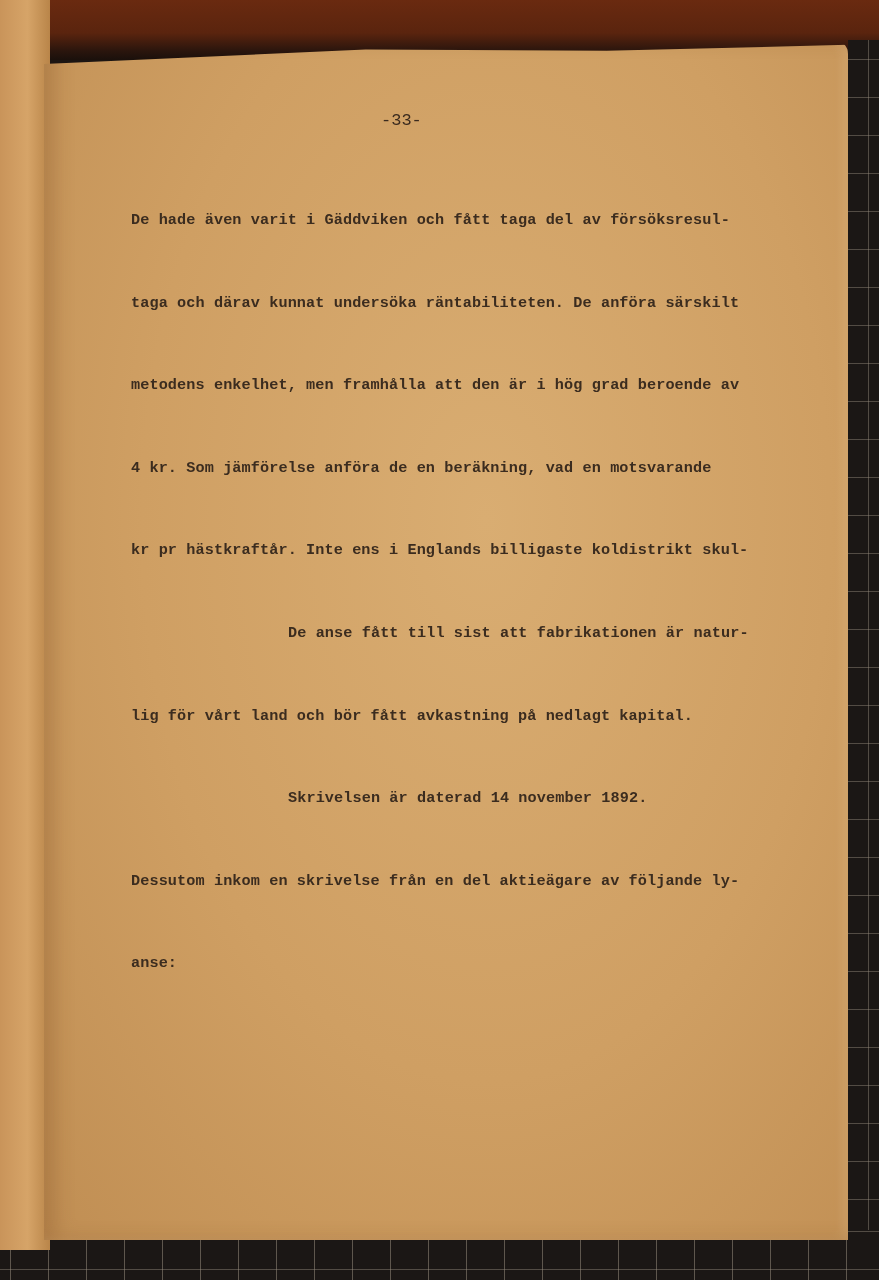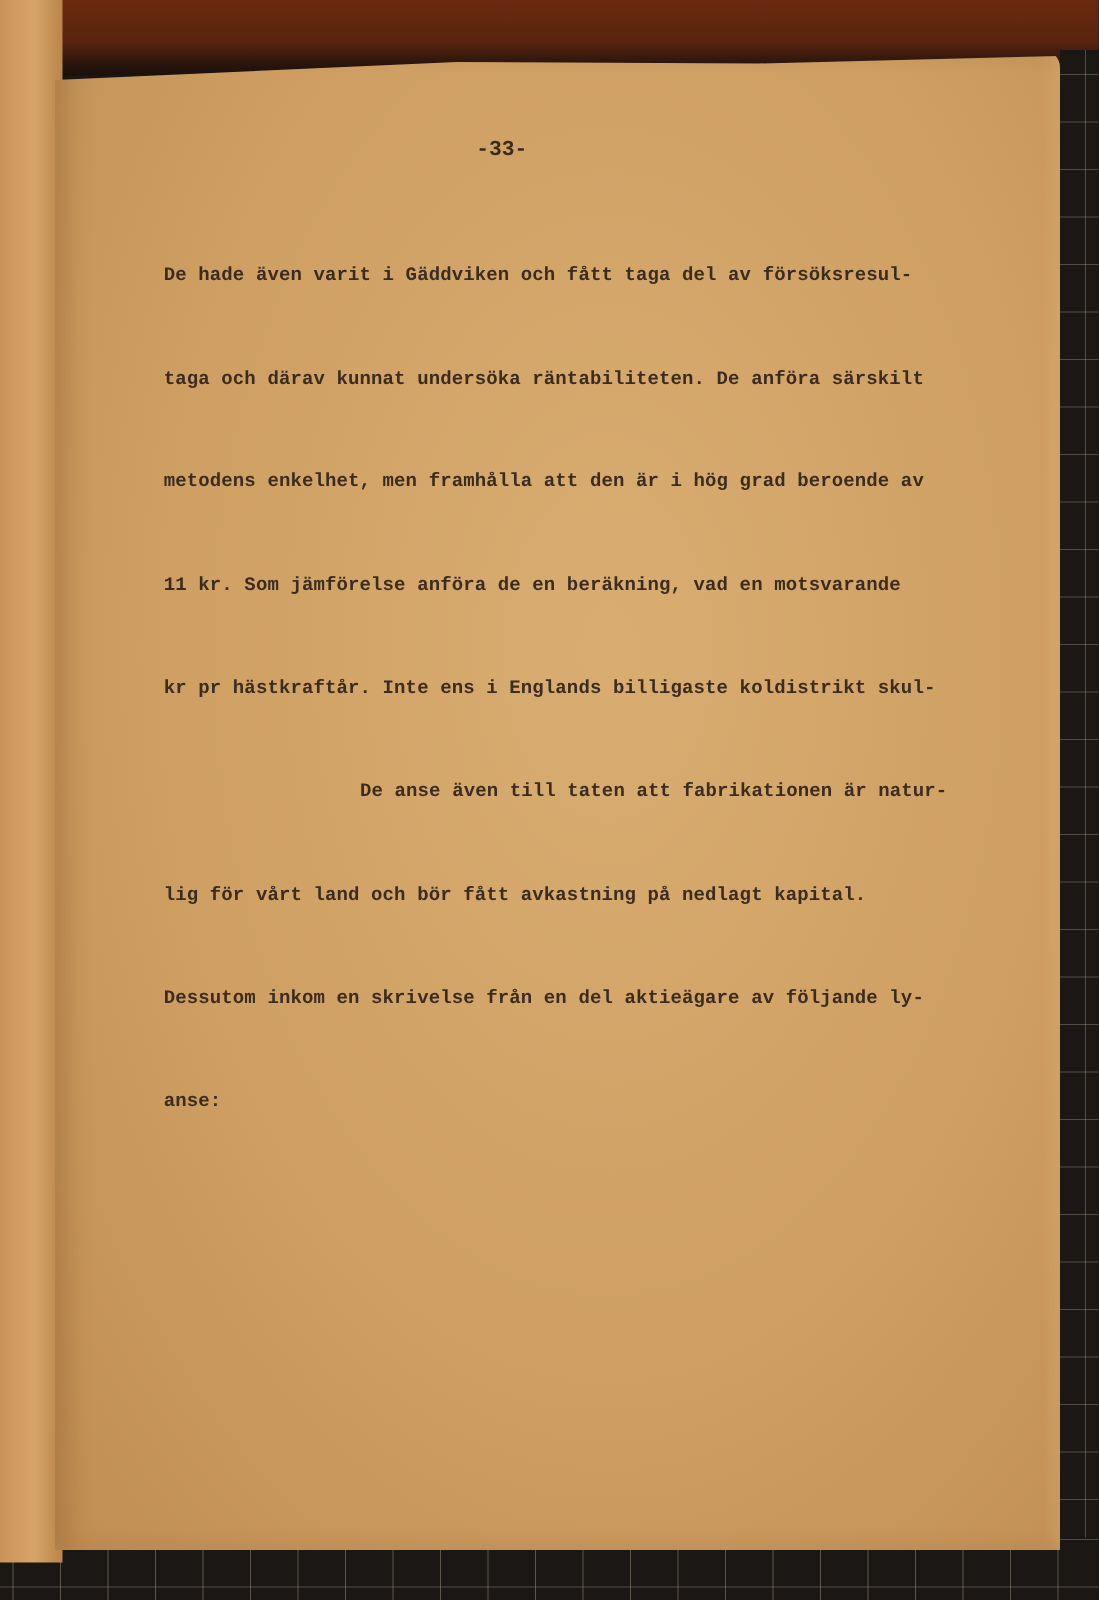--- a/index.html
+++ b/index.html
@@ -42,21 +42,21 @@
     position: absolute; left: 44px; top: 40px; width: 804px; height: 1200px;
     background:
       radial-gradient(ellipse at 55% 40%, #d9ad72 0%, #cf9f63 55%, #c08e53 100%);
     border-top-left-radius: 6px 14px;
     border-top-right-radius: 14px;
     box-shadow: inset 12px 0 18px rgba(120,70,30,0.25), inset -6px 0 10px rgba(255,230,190,0.15);
     clip-path: polygon(0 2%, 40% 0.8%, 70% 0.9%, 100% 0.4%, 100% 100%, 0 100%);
   }
   .page-number {
     position: absolute; left: 381px; top: 111px;
-    font-size: 17px; font-weight: bold; color: #3a2a1e; letter-spacing: 0;
+    font-size: 17px; font-weight: normal; color: #3a2a1e; letter-spacing: 0;
   }
   .text {
     position: absolute; left: 131px; top: 152px; width: 720px;
     color: #3b2c1f;
     font-size: 15.2px;
     font-weight: bold;
     line-height: 27.5px;
     letter-spacing: 0.1px;
     white-space: pre;
   }
@@ -72,24 +72,25 @@
 <div class="left-page"></div>
 
 <div class="sheet"></div>
 
 <div class="page-number">-33-</div>
 
 <div class="text">
   <span class="line">De hade även varit i Gäddviken och fått taga del av försöksresul-</span>
   <span class="line">taga och därav kunnat undersöka räntabiliteten. De anföra särskilt</span>
   <span class="line">metodens enkelhet, men framhålla att den är i hög grad beroende av</span>
-  <span class="line">11 kr. Som jämförelse anföra de en beräkning, vad en motsvarande</span>
+  <span class="line">4 kr. Som jämförelse anföra de en beräkning, vad en motsvarande</span>
   <span class="line">kr pr hästkraftår. Inte ens i Englands billigaste koldistrikt skul-</span>
-  <span class="line indent">De anse även till taten att fabrikationen är natur-</span>
+  <span class="line indent">De anse fått till sist att fabrikationen är natur-</span>
   <span class="line">lig för vårt land och bör fått avkastning på nedlagt kapital.</span>
+  <span class="line indent">Skrivelsen är daterad 14 november 1892.</span>
   <span class="line">Dessutom inkom en skrivelse från en del aktieägare av följande ly-</span>
   <span class="line">anse:</span>
   
   
   
   
   
   
   
   

